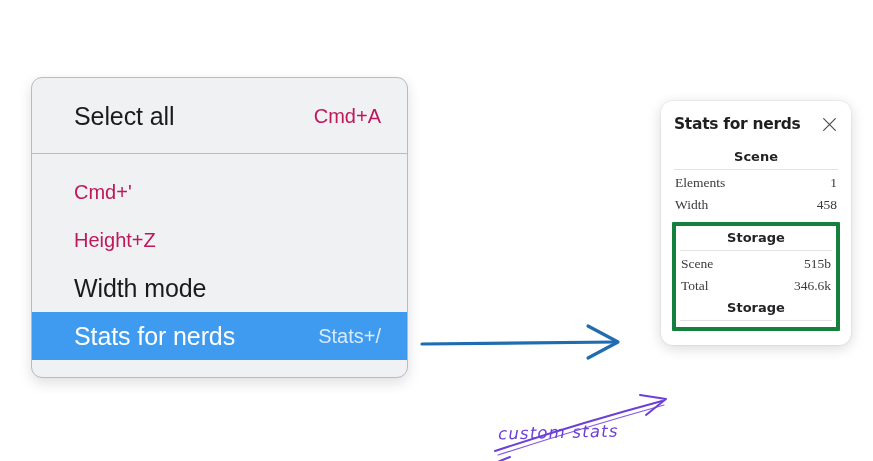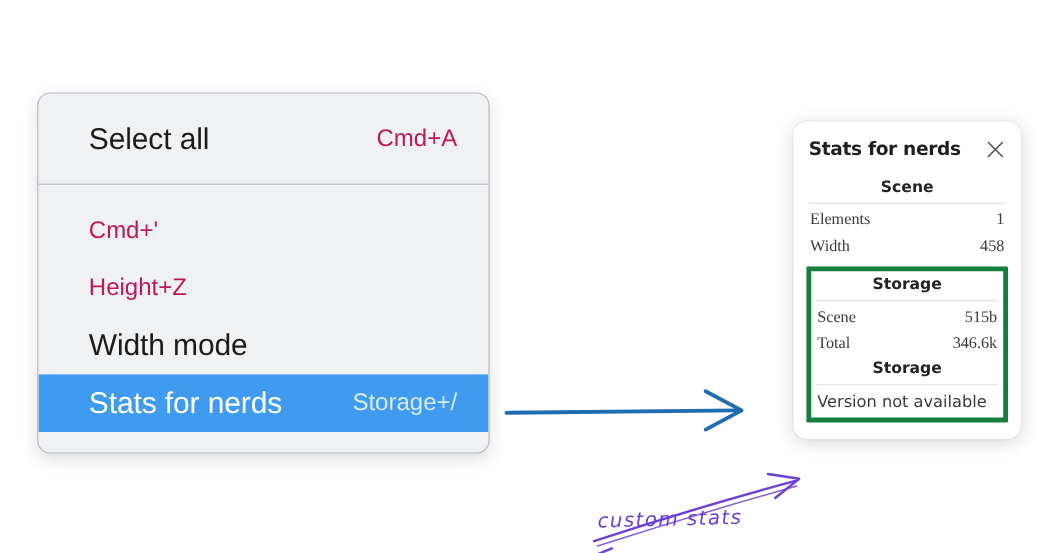--- a/index.html
+++ b/index.html
@@ -200,21 +200,21 @@
         <span class="mi-shortcut">Cmd+'</span>
       </div>
       <div class="menu-item">
         <span class="mi-shortcut">Height+Z</span>
       </div>
       <div class="menu-item">
         <span class="mi-label">Width mode</span>
       </div>
       <div class="menu-item selected">
         <span class="mi-label">Stats for nerds</span>
-        <span class="mi-shortcut">Storage+/</span>
+        <span class="mi-shortcut">Stats+/</span>
       </div>
     </div>
   </div>
 
   <svg class="blue-arrow" viewBox="0 0 220 60" xmlns="http://www.w3.org/2000/svg">
     <path d="M2 31 L196 29" stroke="#1f6cb0" stroke-width="3.2" fill="none" stroke-linecap="round"></path>
     <path d="M168 13 L198 29 L168 45" stroke="#1f6cb0" stroke-width="3.2" fill="none" stroke-linecap="round" stroke-linejoin="round"></path>
   </svg>
 
   <div class="stats-card">
@@ -250,21 +250,20 @@
         </div>
         <div class="stat-row">
           <span class="sr-key">Total</span>
           <span class="sr-val">346.6k</span>
         </div>
       </div>
 
       <div>
         <div class="section-head">Storage</div>
         <div class="rule"></div>
-        <div class="stat-note">Version not available</div>
       </div>
 
     </div>
   </div>
 
   <svg class="purple-arrows" viewBox="0 0 245 109" xmlns="http://www.w3.org/2000/svg">
 
     <path d="M55 72 Q140 44 222 22" stroke="#6c3fd8" stroke-width="2" fill="none" stroke-linecap="round"></path>
     <path d="M200 16 L226 20 L206 36" stroke="#6c3fd8" stroke-width="2" fill="none" stroke-linecap="round" stroke-linejoin="round"></path>
 

